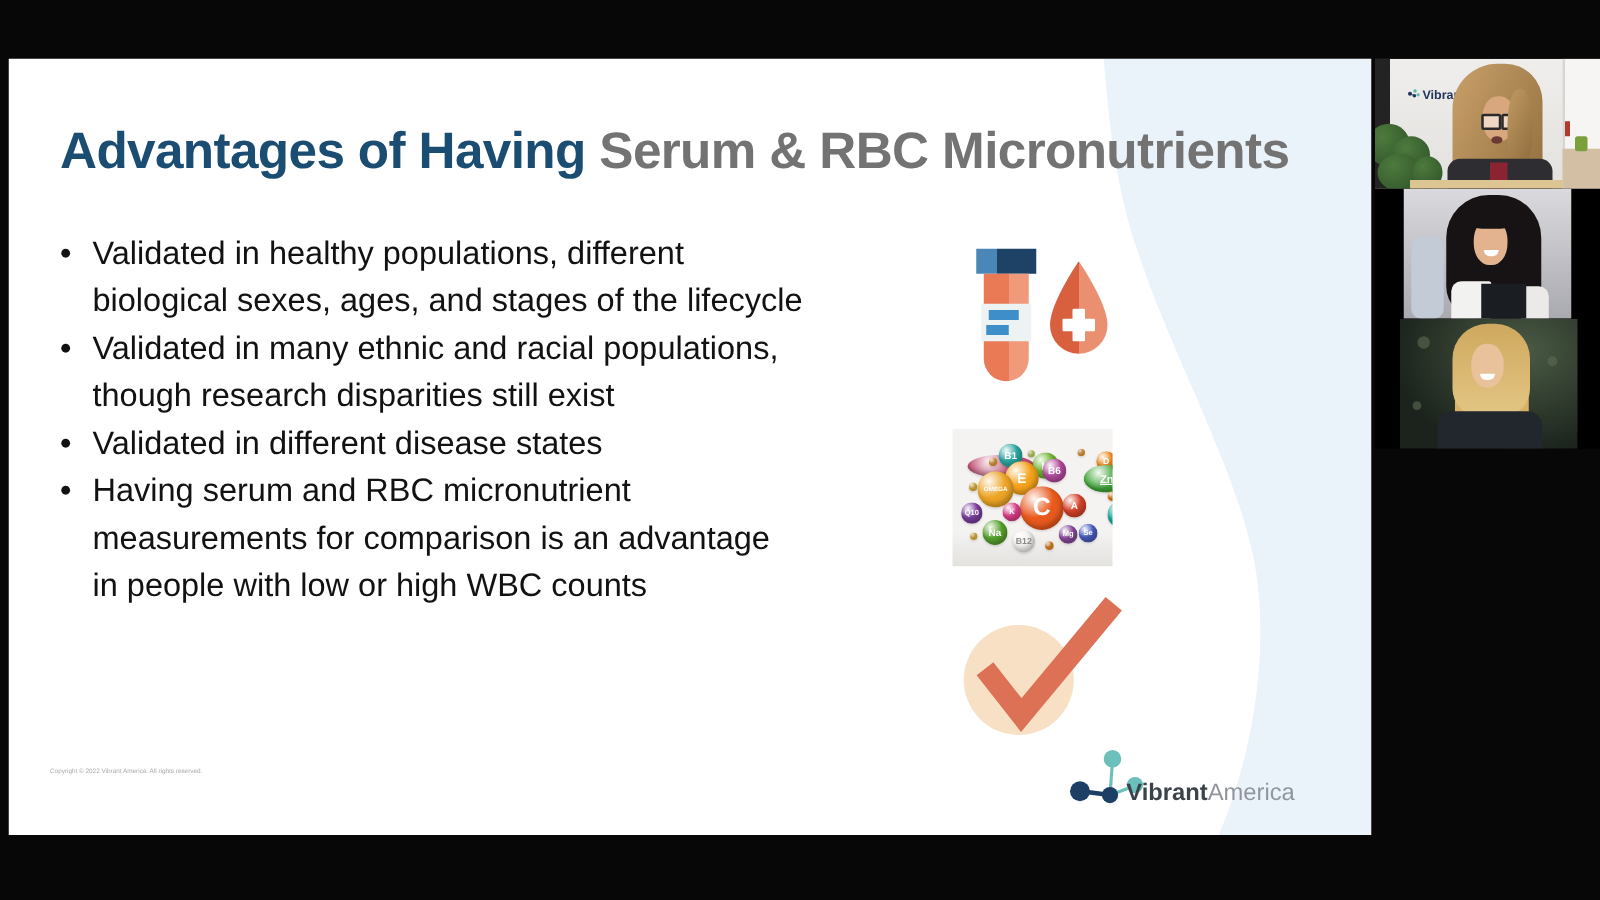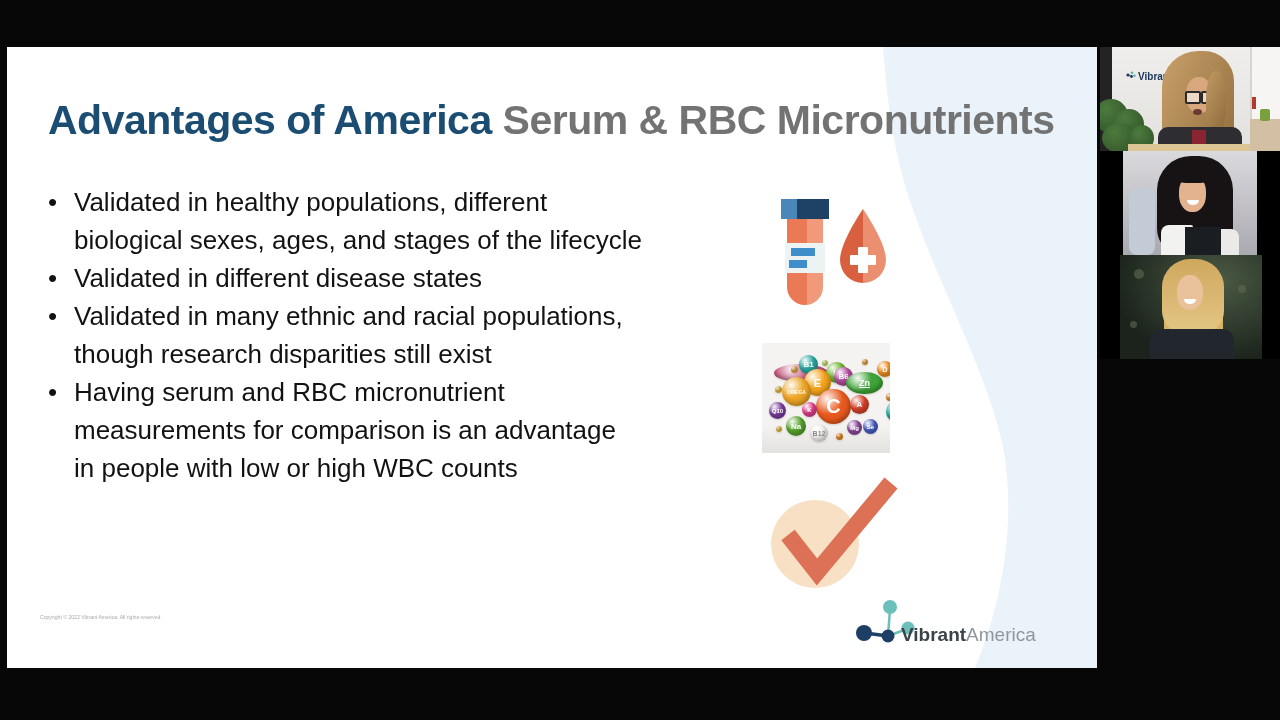--- a/index.html
+++ b/index.html
@@ -86,28 +86,28 @@
 </style>
 </head>
 <body>
 
 <div class="slide">
 
   <svg class="blob" viewBox="0 0 260 621">
     <path d="M46 0 C52 80 62 125 78 168 C102 238 152 330 166 400 C178 462 170 545 138 621 L260 621 L260 0 Z" fill="#eaf2fa"></path>
   </svg>
 
-  <h1 class="slide-title"><span class="t-prefix">Advantages of America </span><span class="t-hl">Serum &amp; RBC Micronutrients</span></h1>
+  <h1 class="slide-title"><span class="t-prefix">Advantages of Having </span><span class="t-hl">Serum &amp; RBC Micronutrients</span></h1>
 
   <ul class="bullets" id="bullets">
       <li>Validated in healthy populations, different
 biological sexes, ages, and stages of the lifecycle</li>
-      <li>Validated in different disease states</li>
       <li>Validated in many ethnic and racial populations,
 though research disparities still exist</li>
+      <li>Validated in different disease states</li>
       <li>Having serum and RBC micronutrient
 measurements for comparison is an advantage
 in people with low or high WBC counts</li>
     </ul>
 
   <div class="tube-art">
     <div class="cap"></div>
     <div class="tubebody"></div>
     <div class="labelband">
       <div class="stripe1"></div>
@@ -143,21 +143,21 @@
       <div class="ball" style="left: 72px; top: 24px; width: 19px; height: 19px; background: radial-gradient(circle at 32% 28%, rgba(255, 255, 255, 0.95), rgba(255, 255, 255, 0) 45%), rgb(180, 75, 158);">
         <span style="font-size: 8px;">B6</span>
       </div>
       <div class="ball" style="left: 100px; top: 16px; width: 6px; height: 6px; background: radial-gradient(circle at 32% 28%, rgba(255, 255, 255, 0.95), rgba(255, 255, 255, 0) 45%), rgb(240, 164, 60);"></div>
       <div class="ball" style="left: 115px; top: 18px; width: 16px; height: 16px; background: radial-gradient(circle at 32% 28%, rgba(255, 255, 255, 0.95), rgba(255, 255, 255, 0) 45%), rgb(239, 141, 31);">
         <span style="font-size: 7px;">D</span>
       </div>
       <div class="ball" style="left: 42px; top: 26px; width: 27px; height: 27px; background: radial-gradient(circle at 32% 28%, rgba(255, 255, 255, 0.95), rgba(255, 255, 255, 0) 45%), rgb(245, 162, 27);">
         <span style="font-size: 11px;">E</span>
       </div>
-      <div class="ball" style="left: 84px; top: 29px; width: 37px; height: 22px; background: radial-gradient(circle at 32% 28%, rgba(255, 255, 255, 0.95), rgba(255, 255, 255, 0) 45%), rgb(63, 164, 55); text-decoration: underline;">
+      <div class="ball" style="left: 105px; top: 29px; width: 37px; height: 22px; background: radial-gradient(circle at 32% 28%, rgba(255, 255, 255, 0.95), rgba(255, 255, 255, 0) 45%), rgb(63, 164, 55); text-decoration: underline;">
         <span style="font-size: 9px;">Zn</span>
       </div>
       <div class="ball" style="left: 13px; top: 43px; width: 7px; height: 7px; background: radial-gradient(circle at 32% 28%, rgba(255, 255, 255, 0.95), rgba(255, 255, 255, 0) 45%), rgb(242, 193, 62);"></div>
       <div class="ball" style="left: 20px; top: 34px; width: 29px; height: 29px; background: radial-gradient(circle at 32% 28%, rgba(255, 255, 255, 0.95), rgba(255, 255, 255, 0) 45%), rgb(237, 164, 38);">
         <span style="font-size: 5px;">OMEGA</span>
       </div>
       <div class="ball" style="left: 54px; top: 46px; width: 35px; height: 35px; background: radial-gradient(circle at 32% 28%, rgba(255, 255, 255, 0.95), rgba(255, 255, 255, 0) 45%), rgb(232, 89, 29);">
         <span style="font-size: 20px;">C</span>
       </div>
       <div class="ball" style="left: 40px; top: 59px; width: 15px; height: 15px; background: radial-gradient(circle at 32% 28%, rgba(255, 255, 255, 0.95), rgba(255, 255, 255, 0) 45%), rgb(226, 64, 140);">

